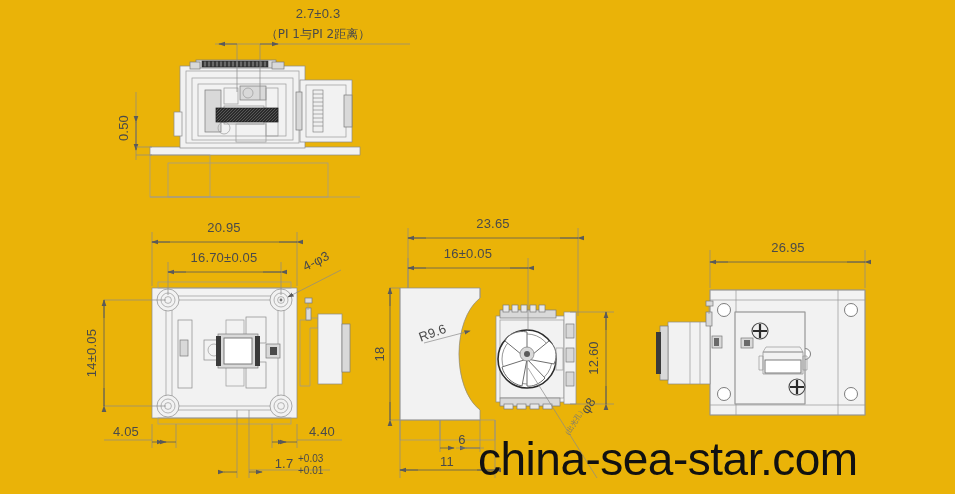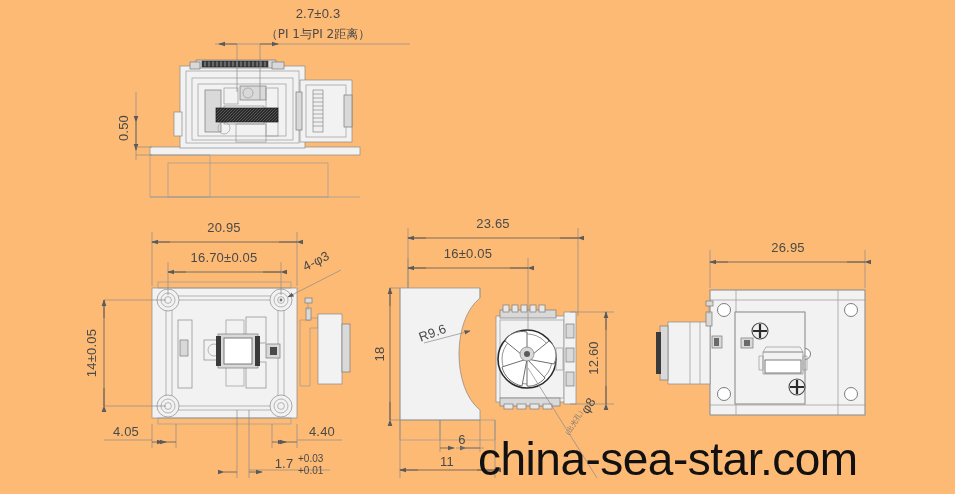--- a/index.html
+++ b/index.html
@@ -7,21 +7,21 @@
     padding: 0;
     background: #ffffff;
   }
   body {
     font-family: "Liberation Sans", sans-serif;
   }
   #drawing-sheet {
     position: relative;
     width: 955px;
     height: 494px;
-    background: #fdba74;
+    background: #eab308;
     overflow: hidden;
   }
   #drawing-sheet svg {
     position: absolute;
     left: 0;
     top: 0;
   }
   .dim-text {
     font-family: "Liberation Sans", sans-serif;
     font-size: 13px;

